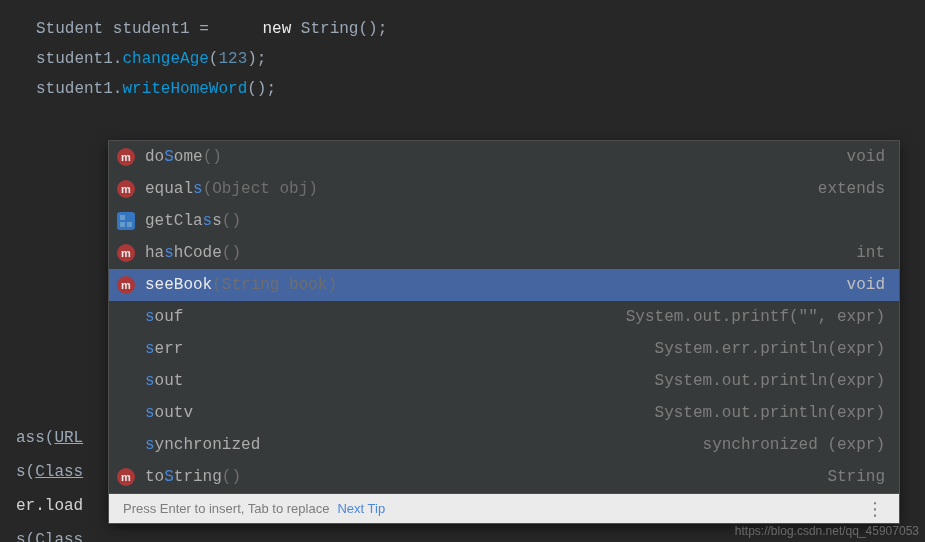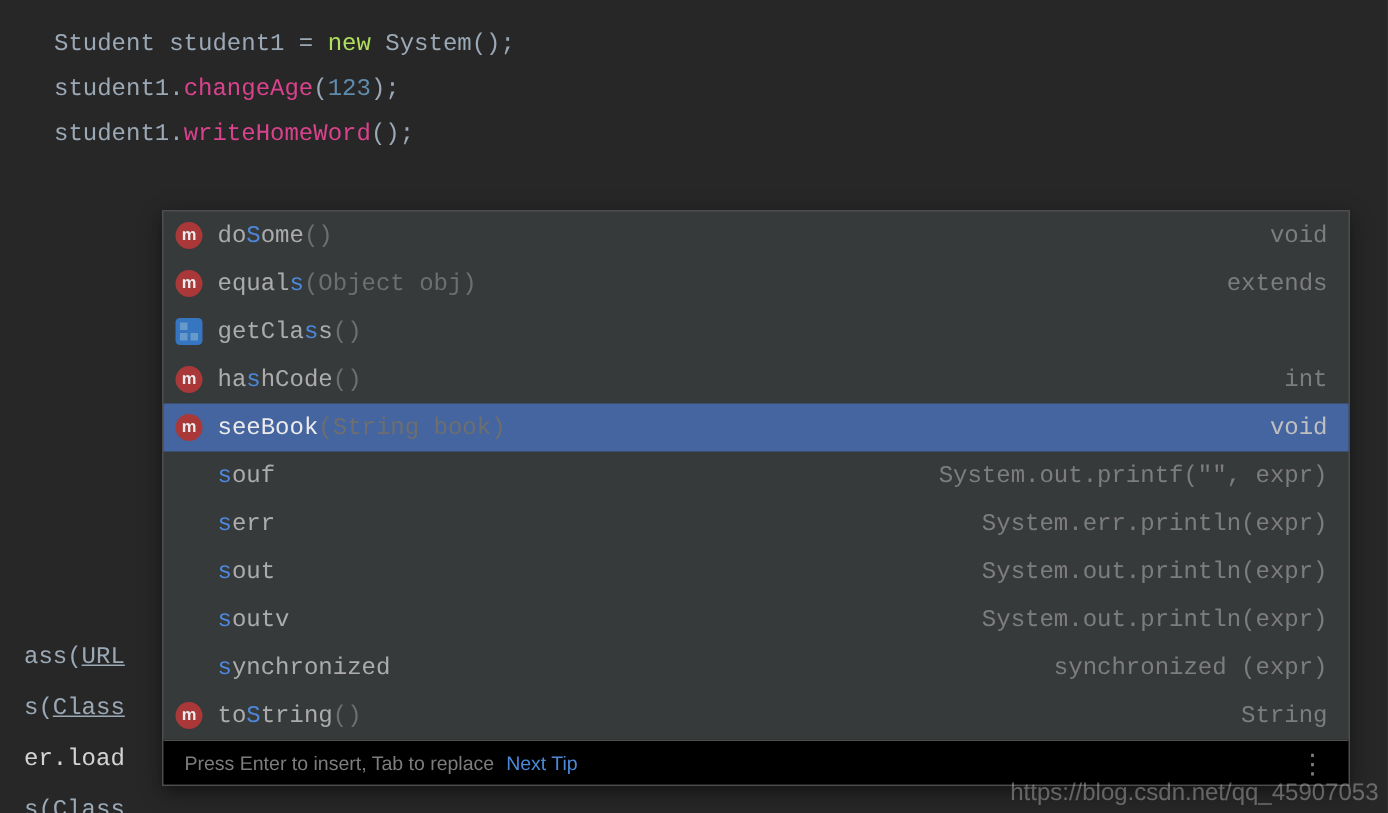--- a/index.html
+++ b/index.html
@@ -13,23 +13,23 @@
     overflow: hidden;
     position: relative;
   }
   .editor {
     padding: 14px 0 0 36px;
     line-height: 30px;
     position: relative;
     z-index: 1;
   }
   .code-line { white-space: pre; }
-  .kw { color: #bef264; }
+  .kw { color: #ffffff; margin-left: 44px; }
   .type { color: #a9b7c6; }
-  .method { color: #ec4899; }
+  .method { color: #0ea5e9; }
   .num { color: #6897bb; }
   .highlight { background: #214283; }
   .sel-start { background: #3c5230; padding: 0; }
   .autocomplete {
     position: absolute;
     left: 108px;
     top: 140px;
     width: 792px;
     background: #3c3f41;
     border: 1px solid #555;
@@ -71,21 +71,21 @@
   .dim { color: #787878; }
   .ac-footer {
     display: flex;
     align-items: center;
     height: 30px;
     padding: 0 14px;
     font-family: 'Segoe UI', sans-serif;
     font-size: 13px;
     color: #888;
     border-top: 1px solid #555;
-    background: #000000;
+    background: #ffffff;
   }
   .ac-footer .next-tip { color: #5394ec; margin-left: 8px; cursor: pointer; }
   .ac-footer .dots { margin-left: auto; color: #888; font-size: 18px; letter-spacing: 1px; cursor: pointer; line-height: 8px; }
   .background-code {
     position: absolute;
     left: 0;
     top: 375px;
     padding-left: 16px;
     line-height: 34px;
     font-size: 16px;
@@ -93,37 +93,37 @@
     z-index: 0;
     margin-top: 46px;
   }
   .underline { text-decoration: underline; }
   .orange { color: #e5e5e5; }
   .watermark {
     position: absolute;
     right: 6px;
     bottom: 4px;
     font-family: sans-serif;
-    font-size: 16px;
+    font-size: 12px;
     color: rgba(255,255,255,0.35);
     z-index: 20;
   }
   .overlay {
     position: absolute;
     inset: 0;
     background: rgba(0,0,0,0.08);
     z-index: 30;
     pointer-events: none;
   }
 </style>
 </head>
 <body>
 
 <div class="editor">
-  <div class="code-line"><span class="type">Student student1 = </span><span class="kw">new</span><span class="type"> System();</span></div>
+  <div class="code-line"><span class="type">Student student1 = </span><span class="kw">new</span><span class="type"> String();</span></div>
   <div class="code-line"><span>student1</span><span>.</span><span class="method">changeAge</span><span>(</span><span class="num">123</span><span>);</span></div>
   <div class="code-line"><span>student1</span><span>.</span><span class="method">writeHomeWord</span><span>();</span></div>
 </div>
 
 <div class="autocomplete">
   <div id="ac-list">
       <div class="ac-row">
         <span class="ac-icon ic-method">m</span>
         <span class="ac-left"><span>do</span><span class="match">S</span><span>ome</span><span class="dim">()</span></span>
         <span class="ac-spacer"></span>

